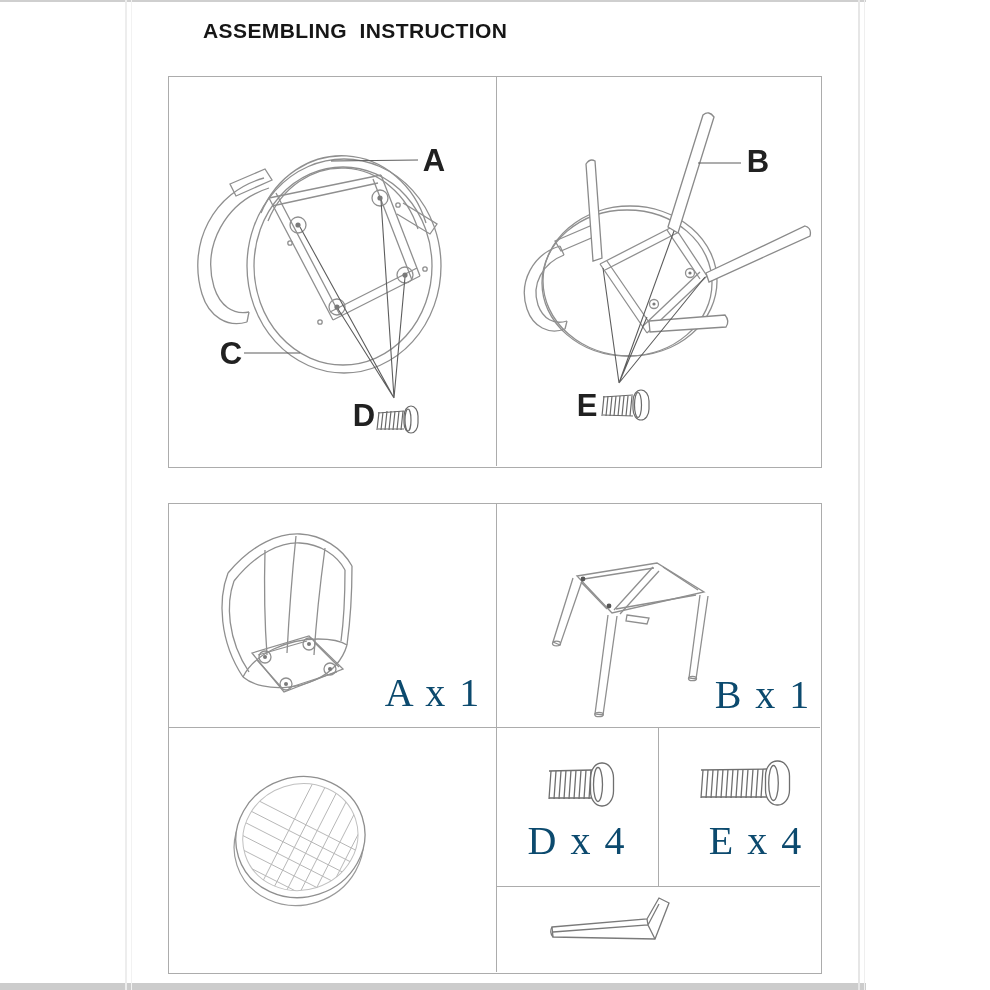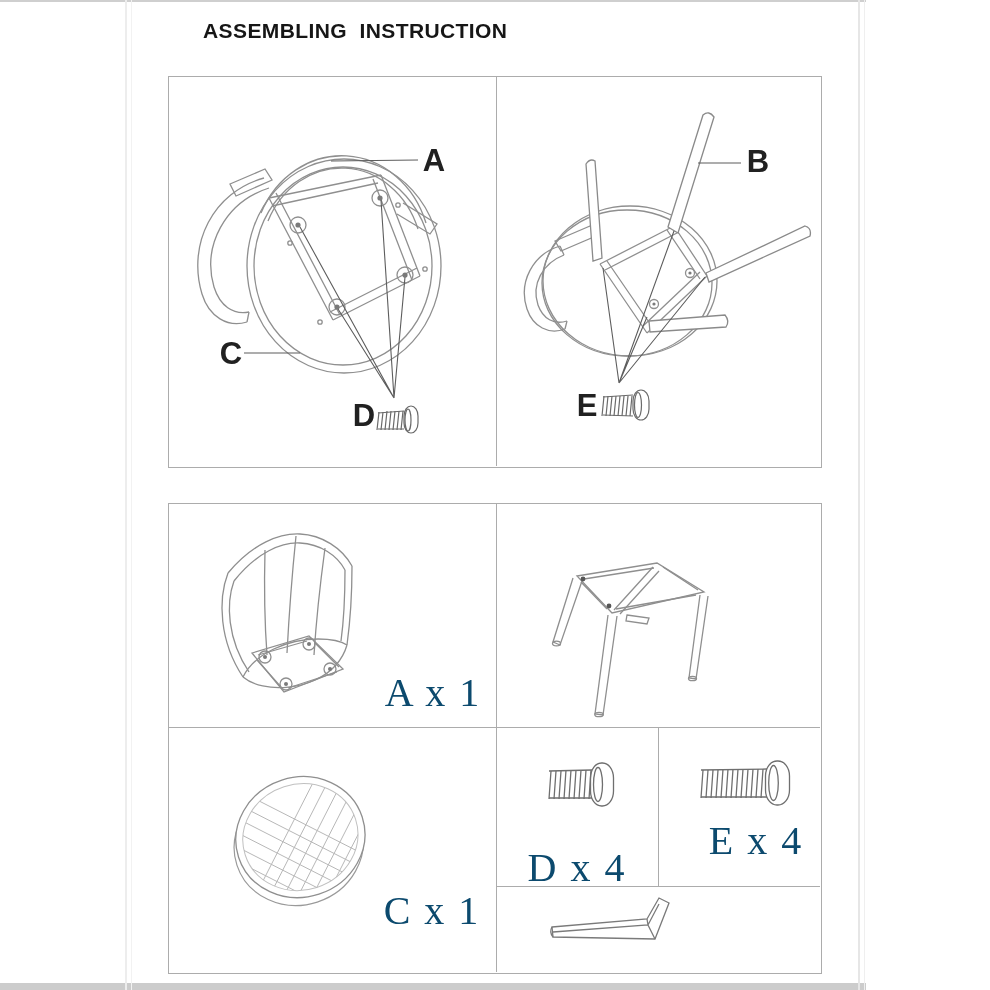--- a/index.html
+++ b/index.html
@@ -173,48 +173,48 @@
       <path d="M 203,92 L 192,175 L 199,176 L 211,93"></path>
       <ellipse cx="59.5" cy="140.5" rx="4" ry="2.4"></ellipse>
       <ellipse cx="102" cy="211.5" rx="4.2" ry="2.2"></ellipse>
       <ellipse cx="195.5" cy="175.5" rx="4" ry="2.2"></ellipse>
     </g>
     <g fill="#565656" stroke="none">
       <circle cx="86" cy="76" r="2.4"></circle>
         <circle cx="112" cy="103" r="2.4"></circle>
     </g>
   </svg>
+  <div class="qty" style="left:763px;top:694px;">B x 1</div>
 
   <svg class="panel-svg" style="left:168px;top:727px;" width="328" height="246" viewBox="0 0 328 246">
     <defs>
       <clipPath id="cushclip">
           <ellipse cx="133" cy="110" rx="58" ry="53"></ellipse>
         </clipPath>
     </defs>
     <g transform="rotate(-18 133 112)">
       <ellipse cx="129" cy="117" rx="65" ry="60" stroke="#9a9a9a" fill="none" stroke-width="1.2"></ellipse>
       <ellipse cx="133" cy="110" rx="65" ry="60" stroke="#8f8f8f" fill="#ffffff" stroke-width="1.3"></ellipse>
       <ellipse cx="133" cy="110" rx="58" ry="53" stroke="#c0c0c0" fill="none" stroke-width="1"></ellipse>
       <g clip-path="url(#cushclip)" stroke="#b6b6b6" stroke-width="0.9" fill="none">
         <path d="M 10,40 L 150,180 M 28,40 L 168,180 M 46,40 L 186,180 M 64,40 L 204,180 M 82,40 L 222,180 M -8,40 L 132,180 M -26,55 L 114,195"></path>
         <path d="M 256,40 L 116,180 M 238,40 L 98,180 M 220,40 L 80,180 M 202,40 L 62,180 M 184,40 L 44,180 M 274,40 L 134,180 M 292,55 L 152,195"></path>
       </g>
     </g>
   </svg>
-  <div class="qty" style="left:432px;top:910px;">C x 1</div>
 
   <svg class="panel-svg" style="left:497px;top:728px;" width="161" height="158" viewBox="0 0 161 158">
     <g stroke="#6f6f6f" fill="none" stroke-width="1.3">
       <path d="M 52,43 L 95,42 M 52,70 L 95,70"></path>
       <path d="M 54,43 L 52,71 M 59,43 L 57,71 M 64,43 L 62,71 M 69,42 L 67,71 M 74,42 L 72,71 M 79,42 L 77,71 M 84,42 L 82,71 M 89,42 L 87,71 M 94,42 L 92,71"></path>
       <rect x="93.5" y="35" width="23" height="43" rx="11" ry="15"></rect>
       <ellipse cx="101" cy="56.5" rx="4.5" ry="17"></ellipse>
     </g>
   </svg>
-  <div class="qty" style="left:577px;top:840px;margin-top:27px;">D x 4</div>
+  <div class="qty" style="left:577px;top:840px;">D x 4</div>
 
   <svg class="panel-svg" style="left:659px;top:728px;" width="161" height="158" viewBox="0 0 161 158">
     <g stroke="#6f6f6f" fill="none" stroke-width="1.3">
       <path d="M 42,42 L 108,41 M 42,69 L 108,69"></path>
       <path d="M 44,42 L 42,70 M 49,42 L 47,70 M 54,42 L 52,70 M 59,42 L 57,70 M 64,41 L 62,70 M 69,41 L 67,70 M 74,41 L 72,70 M 79,41 L 77,70 M 84,41 L 82,70 M 89,41 L 87,70 M 94,41 L 92,70 M 99,41 L 97,70 M 104,41 L 102,70"></path>
       <rect x="106.5" y="33" width="24" height="44" rx="11.5" ry="15"></rect>
       <ellipse cx="114.5" cy="55" rx="4.8" ry="17.5"></ellipse>
     </g>
   </svg>
   <div class="qty" style="left:756px;top:840px;">E x 4</div>

